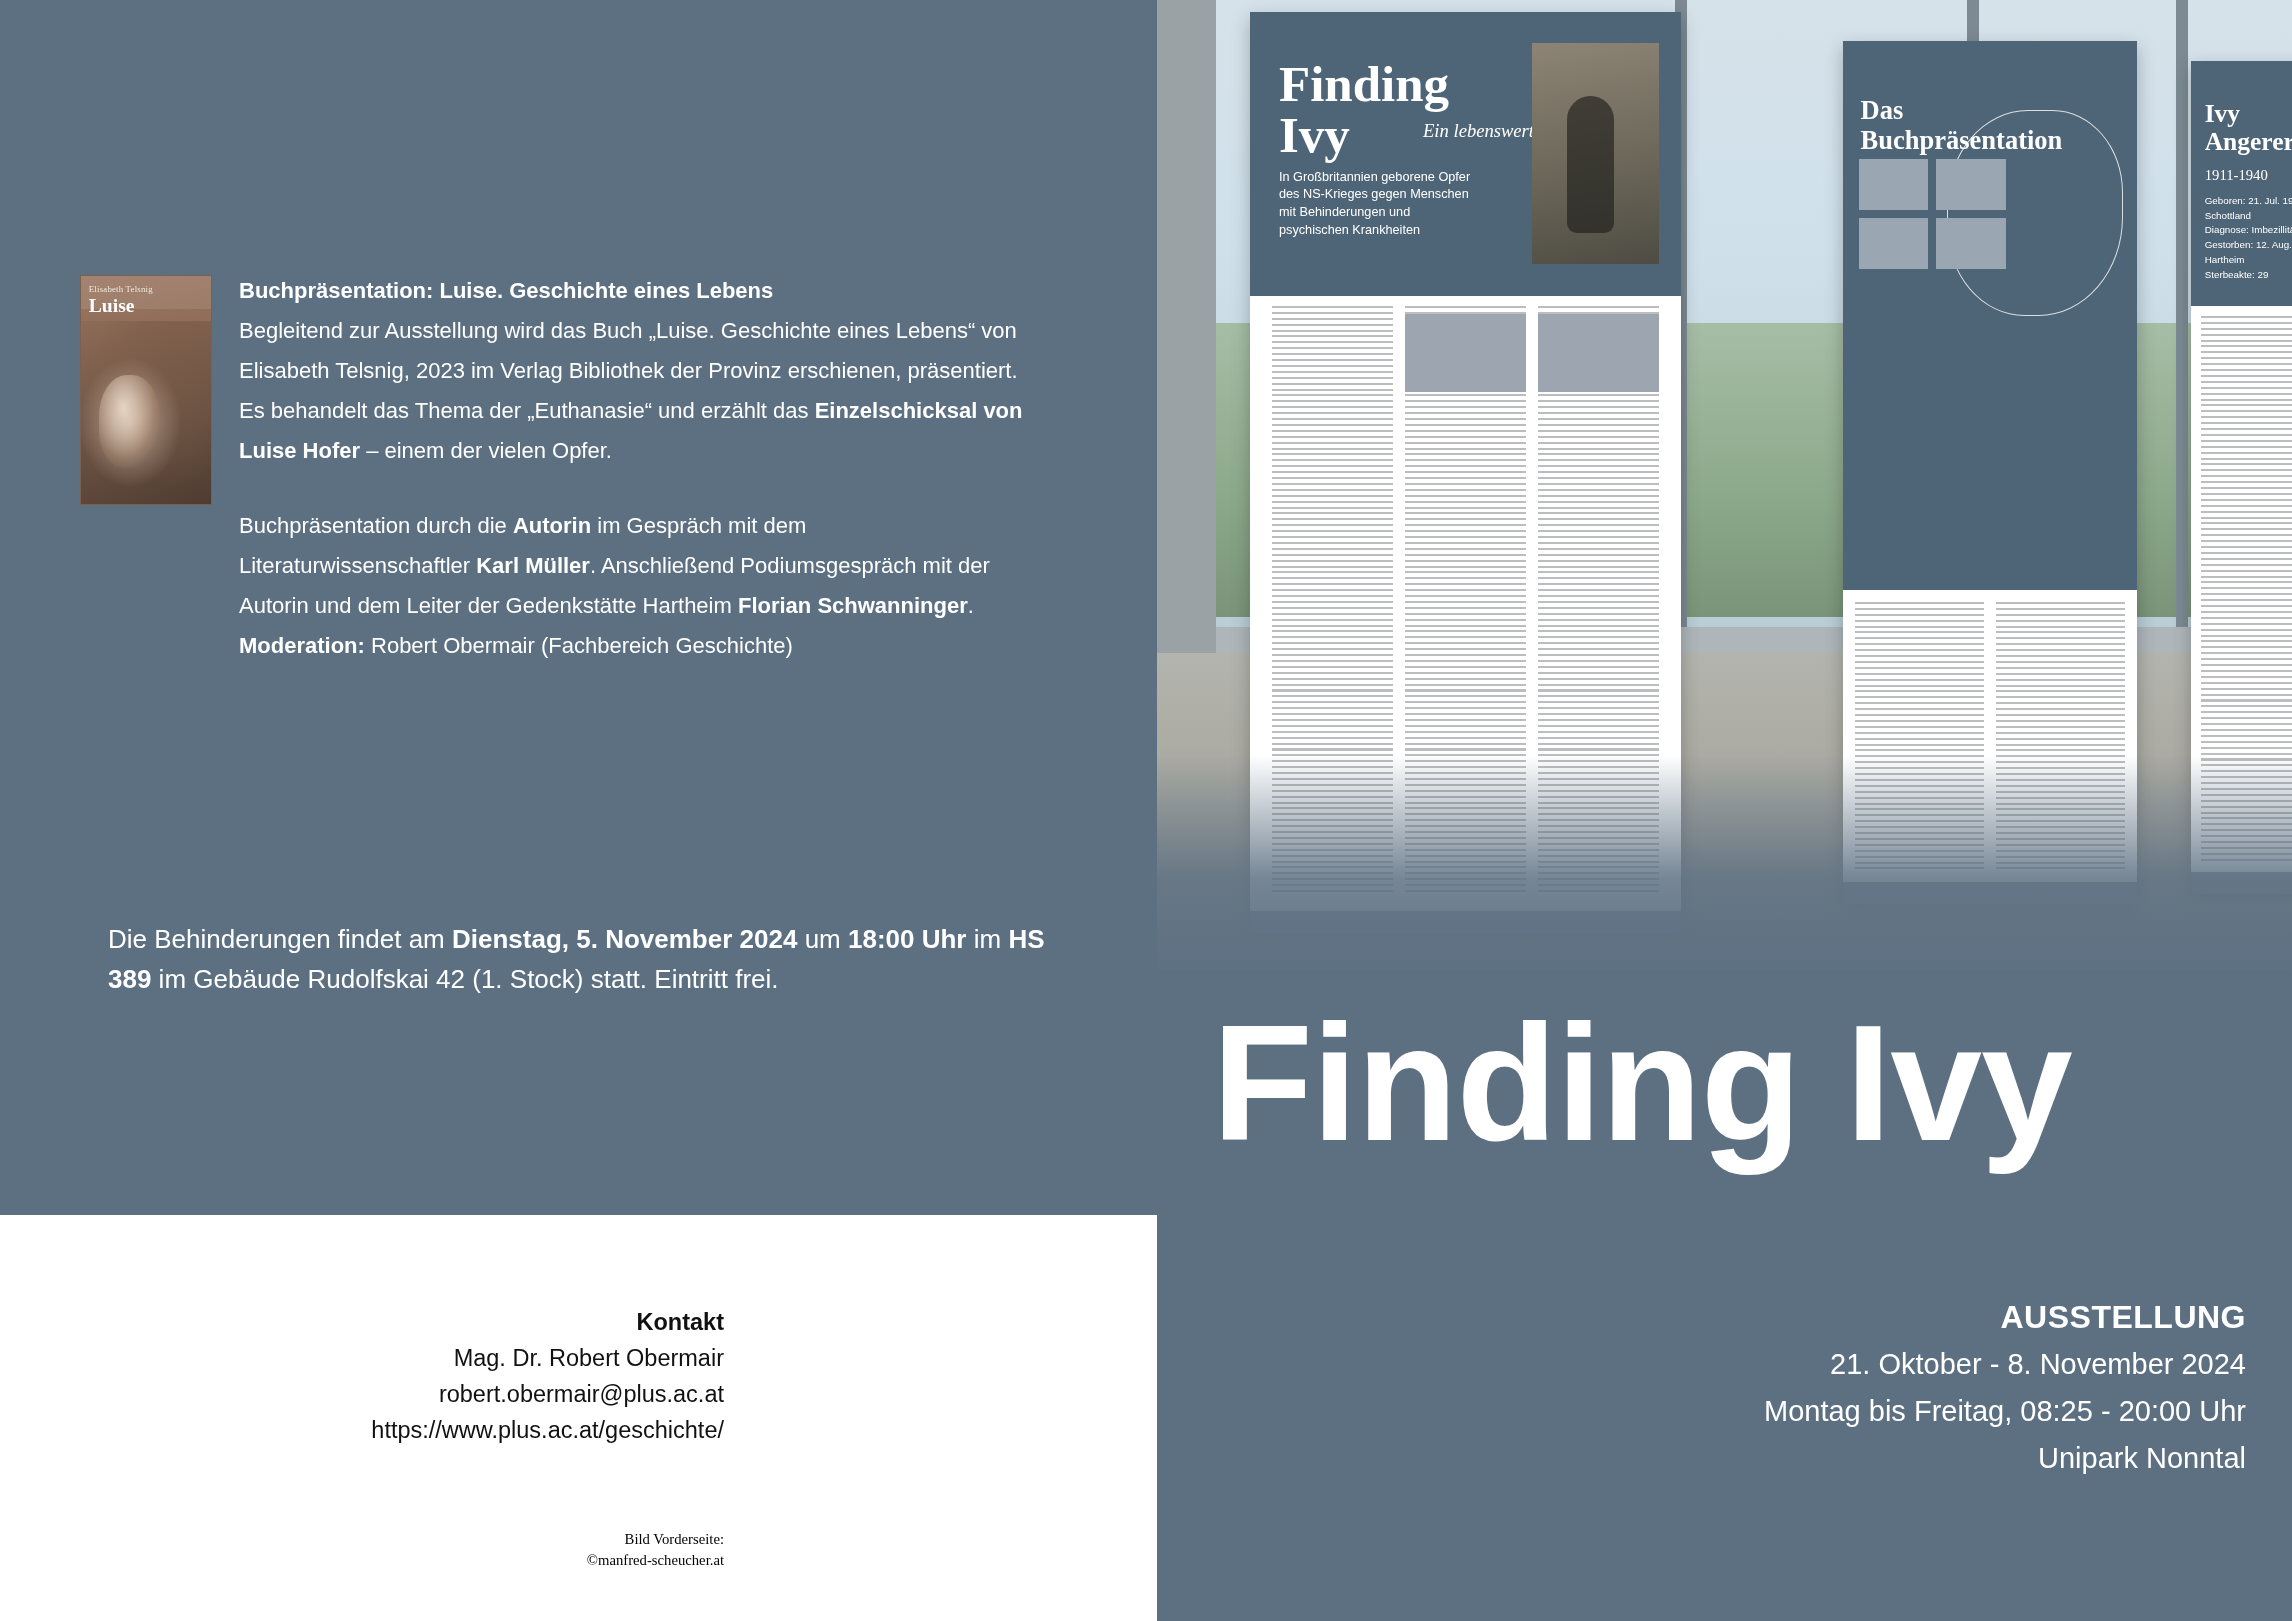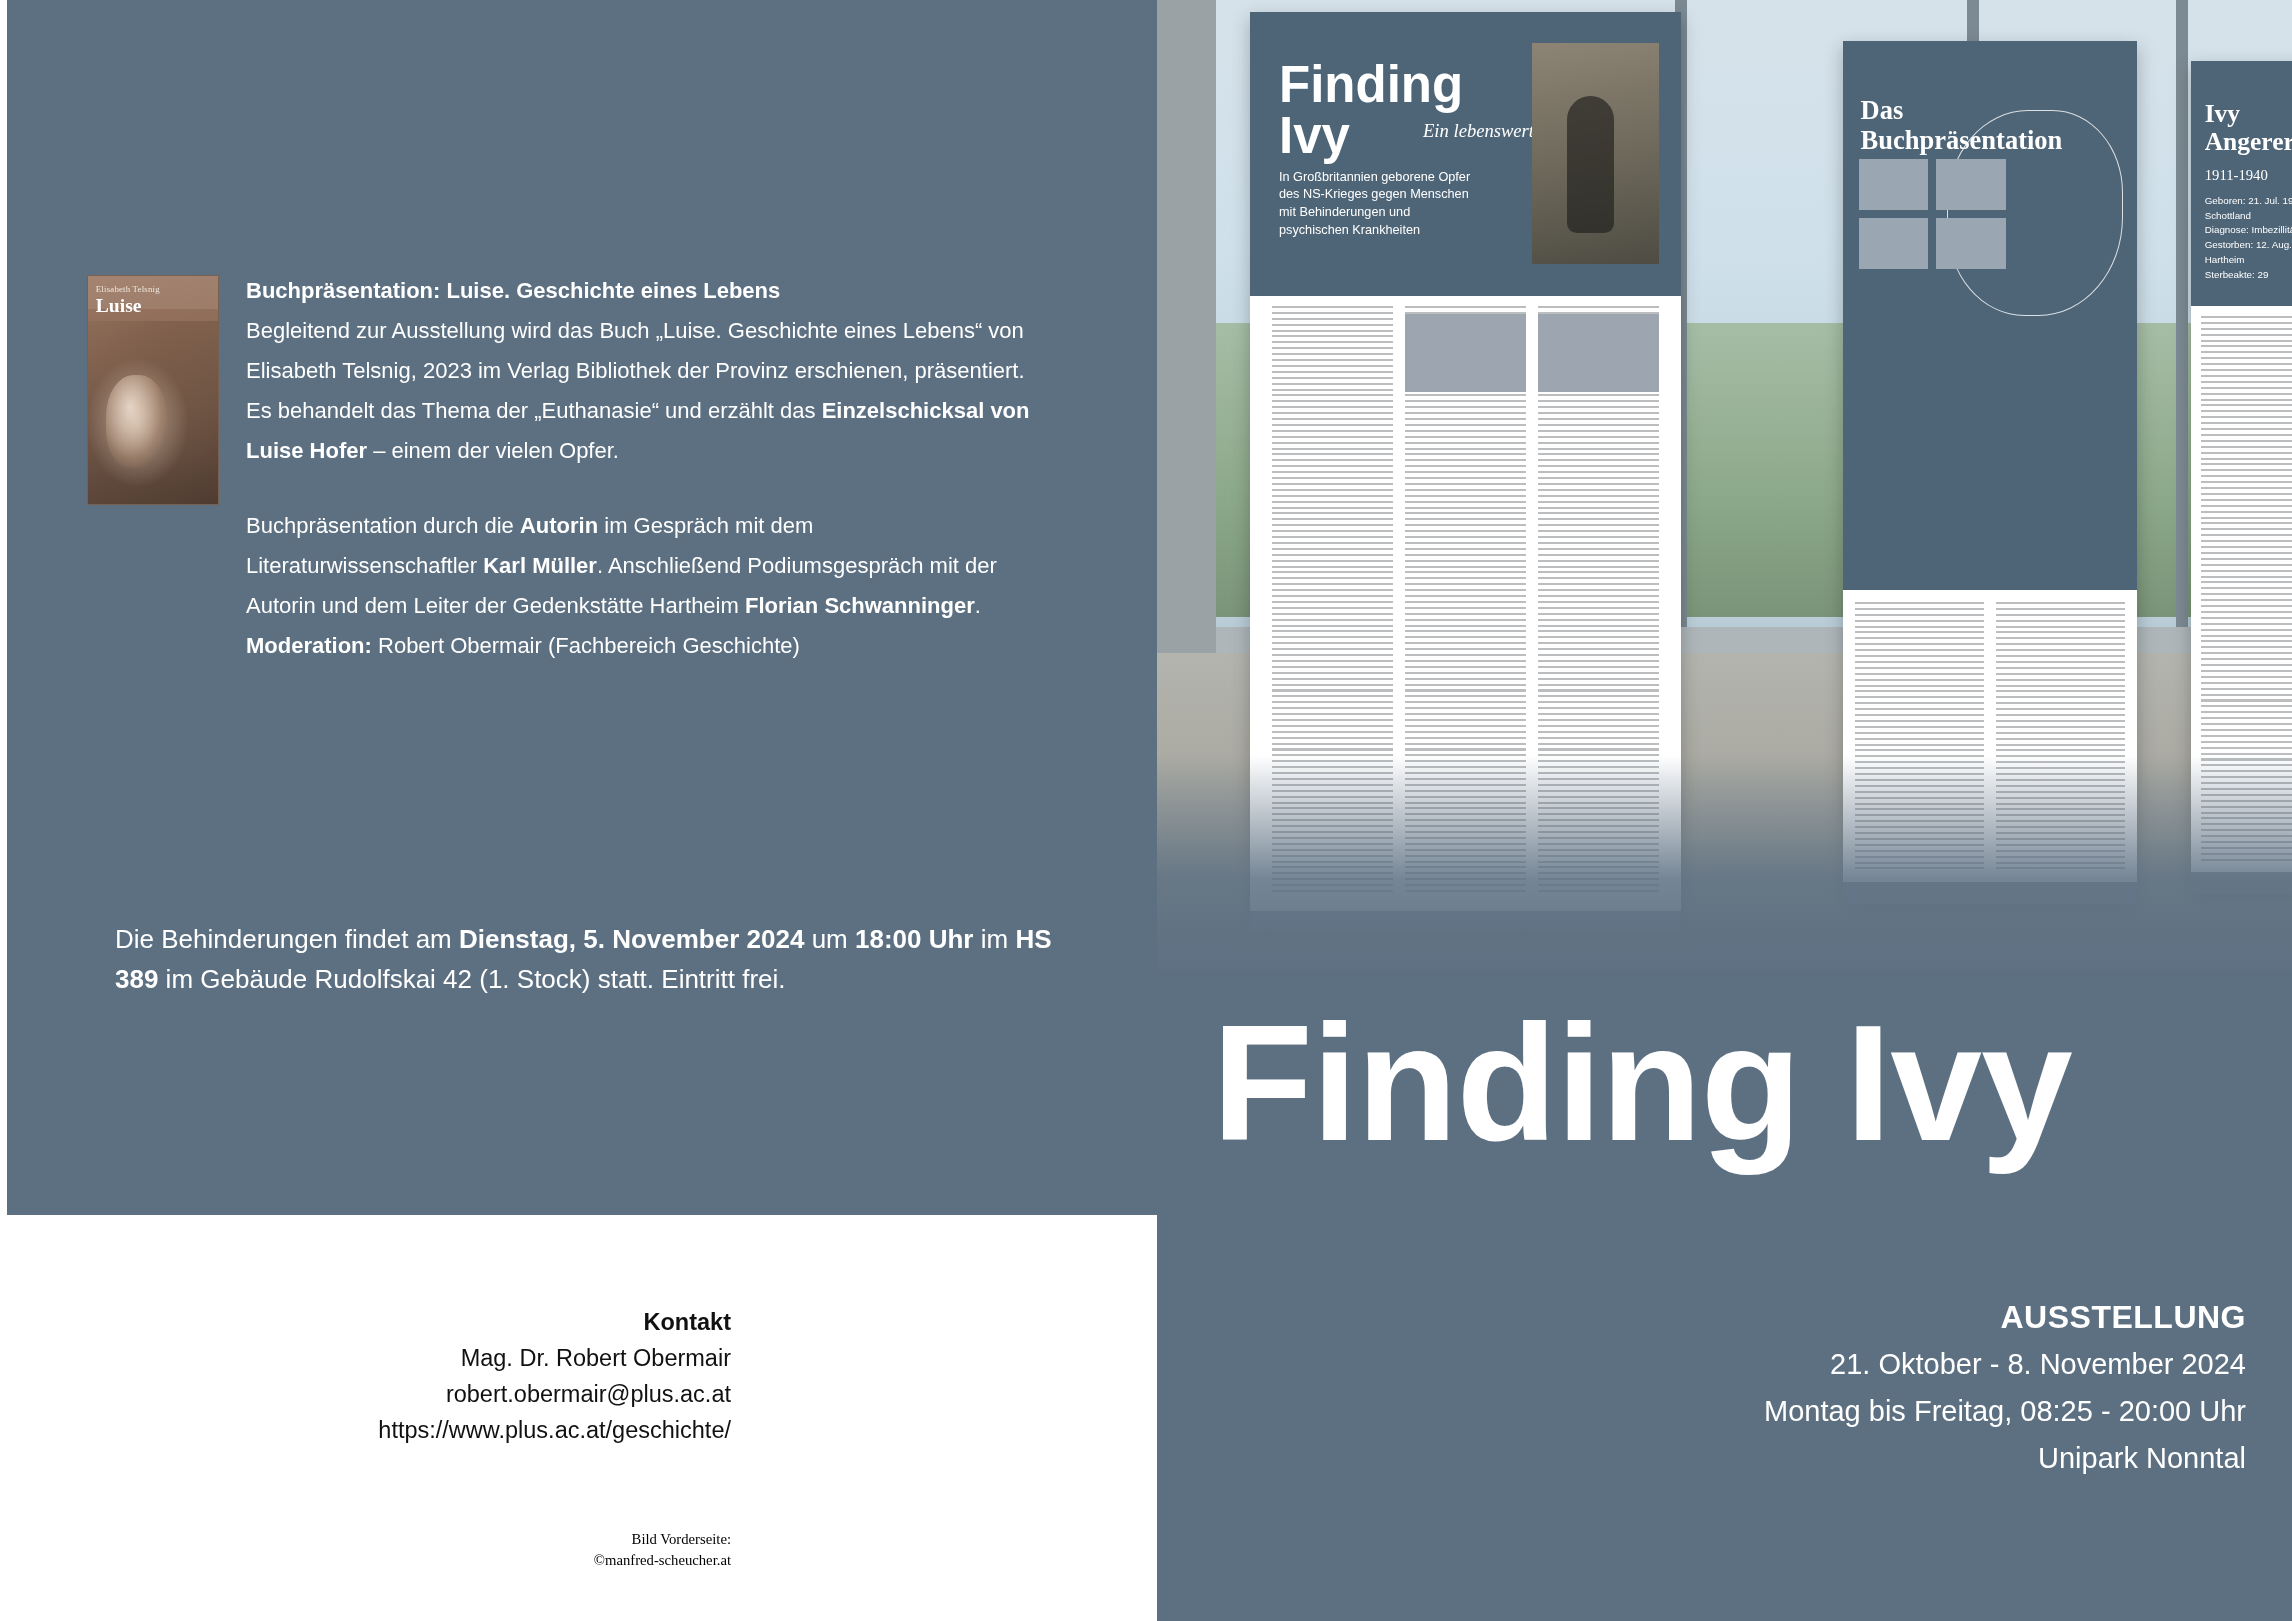--- a/index.html
+++ b/index.html
@@ -13,21 +13,21 @@
   .page {
     position: relative;
     width: 2293px;
     height: 1621px;
     background: #ffffff;
   }
 
   
   .left-panel {
     position: absolute;
-    left: 7px; top: 0;
+    left: 0; top: 0;
     width: 1157px;
     height: 1621px;
     background: #5d7082;
   }
   .left-white-foot {
     position: absolute;
     left: 0; top: 1215px;
     width: 1157px;
     height: 406px;
     background: #ffffff;
@@ -219,21 +219,21 @@
     background:#4e6577;
   }
   .banner .b-foot-base {
     position:absolute; left:0; bottom:0; width:100%; height:21.6px;
     background:#8f9aa1;
   }
   .b1 { left: 93px; top: 11.8px; width: 431px; height: 921px; }
   .b1 .b-head { height: 284px; }
   .b1 .b-title {
     position:absolute; left:29px; top:47px;
-    color:#ffffff; font-family:Liberation Sans, sans-serif;
+    color:#ffffff; font-family:Liberation Serif, serif;
     font-size:51px; line-height:51px; font-weight:700;
   }
   .b1 .b-sub {
     position:absolute; left:173px; top:108px;
     color:#ffffff; font-family:"Liberation Serif", serif;
     font-size:18.6px; font-style:italic;
   }
   .b1 .b-desc {
     position:absolute; left:29px; top:157px; width:201px;
     color:#ffffff; font-size:12.7px; line-height:17.6px;

